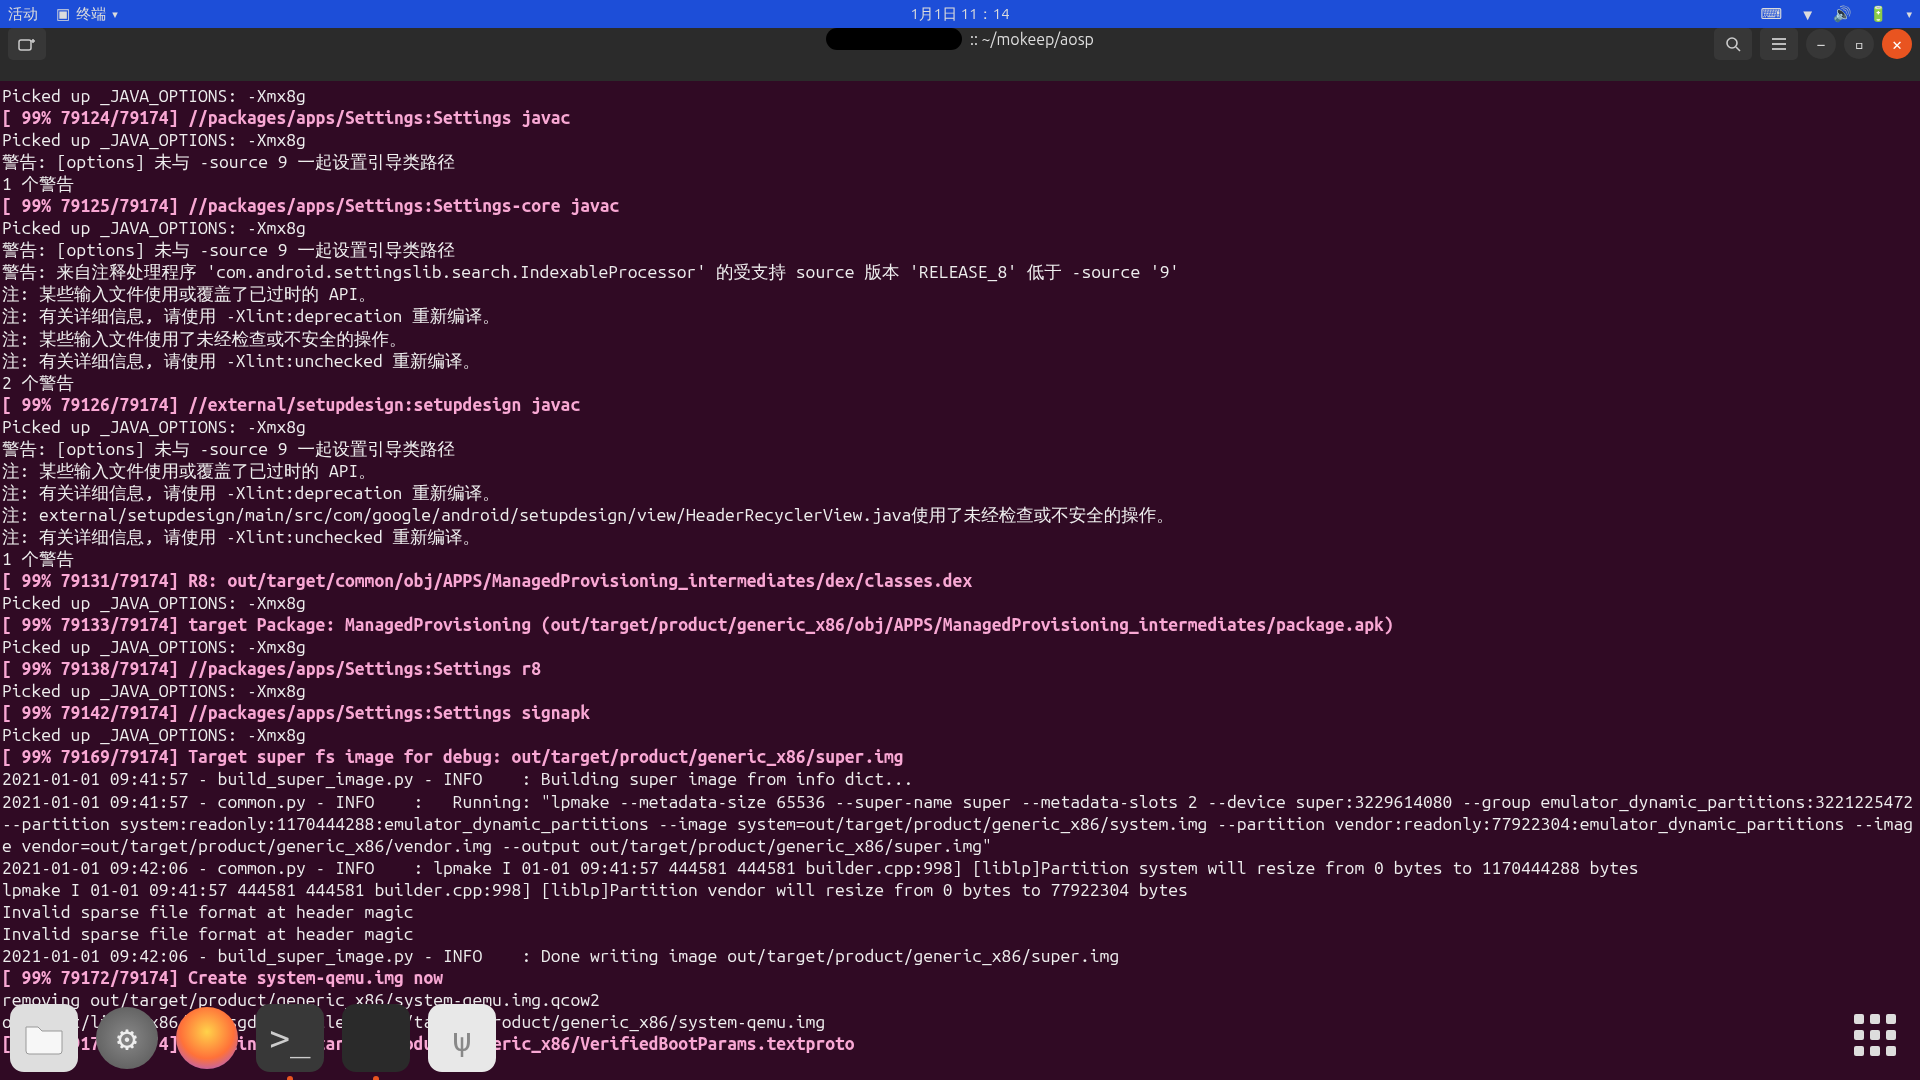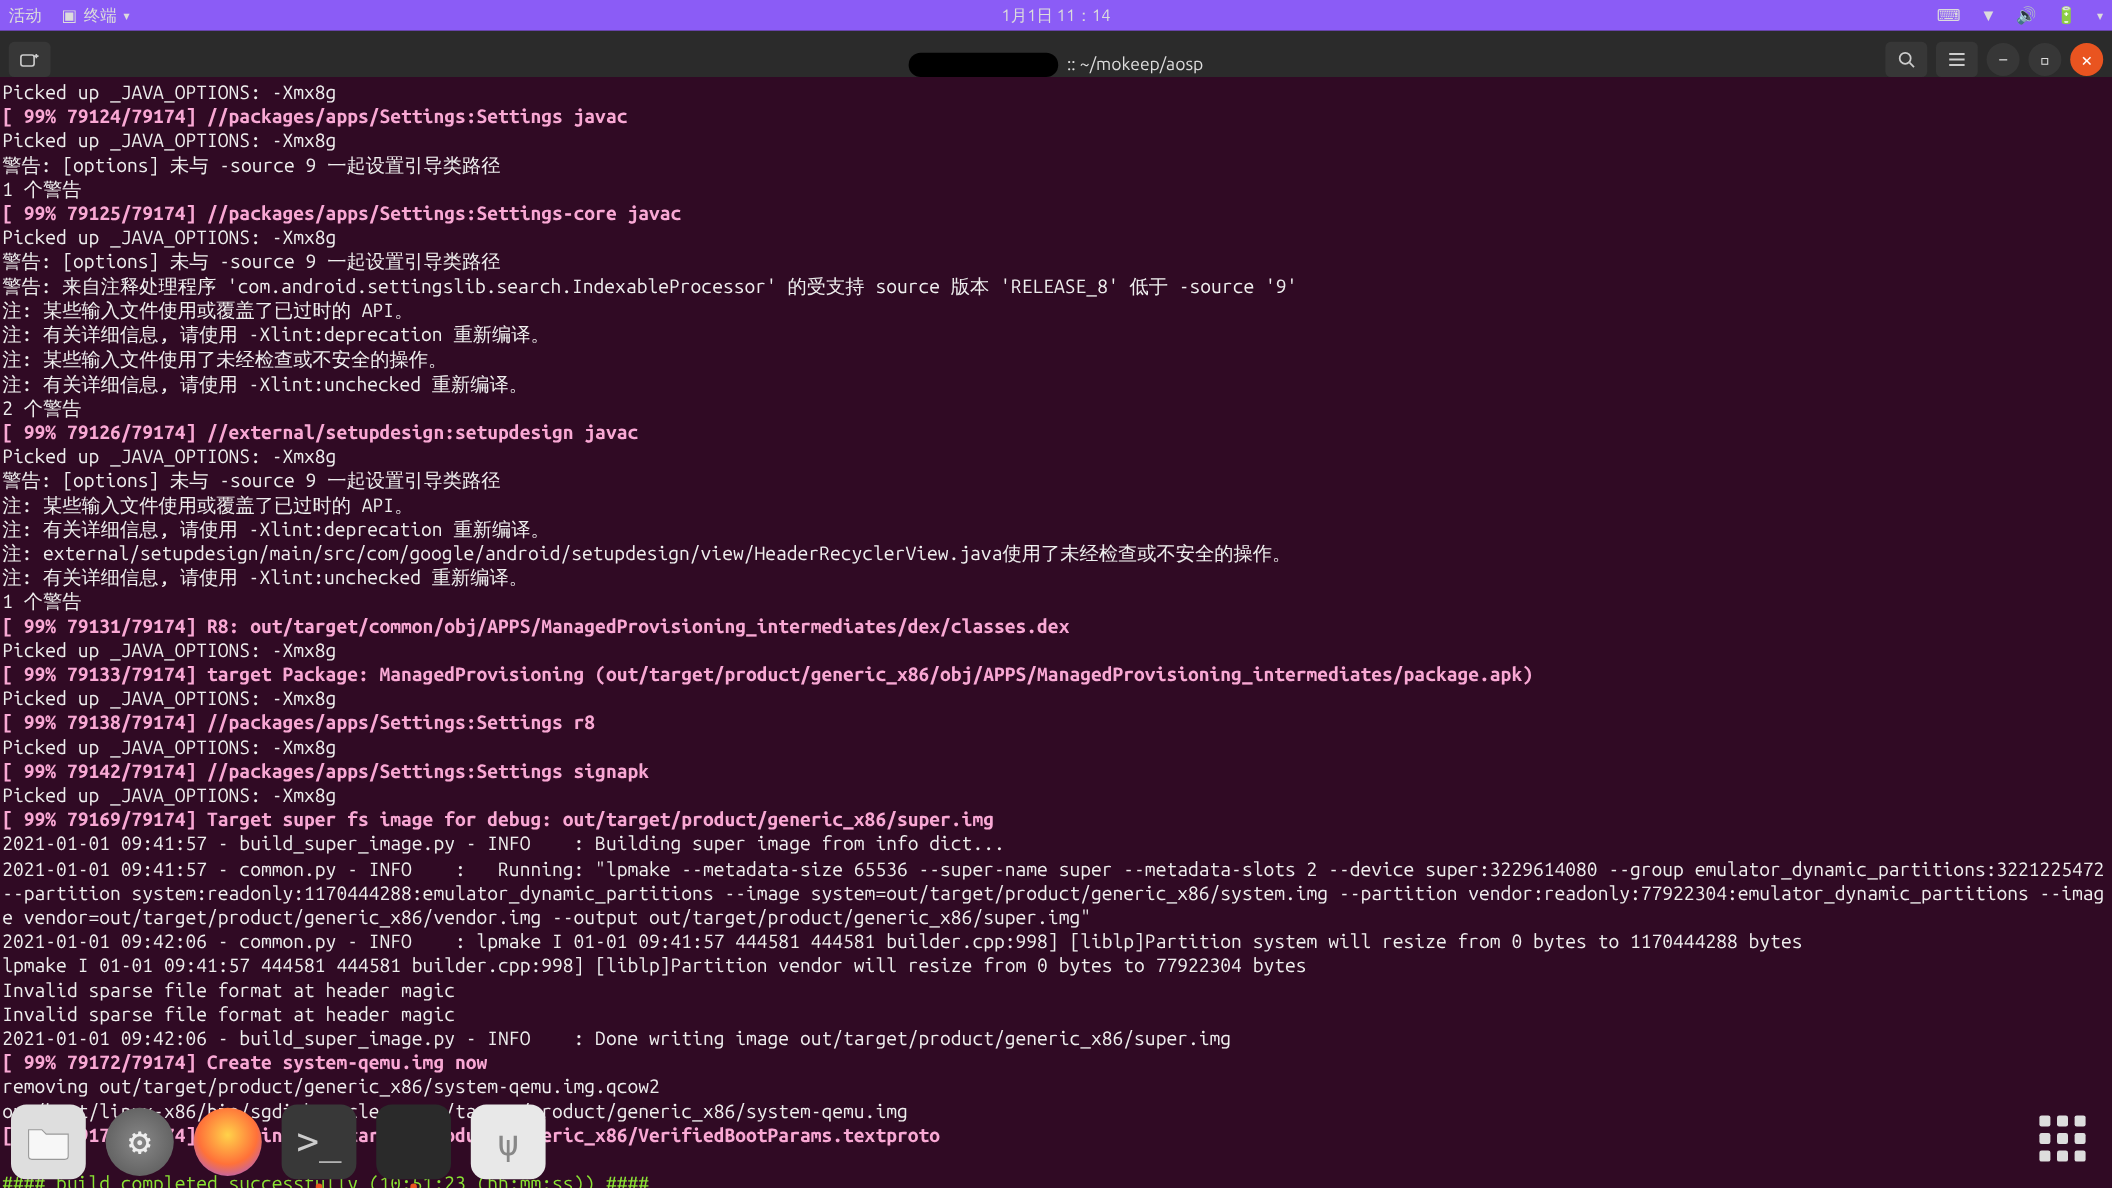--- a/index.html
+++ b/index.html
@@ -4,33 +4,33 @@
 <style>
 * { margin:0; padding:0; box-sizing:border-box; }
 body {
   width:1920px; height:1080px;
   background:#300A24;
   font-family:"Ubuntu Mono","DejaVu Sans Mono",monospace;
   font-size:18px; color:#eee; overflow:hidden;
   position:relative;
 }
 .topbar {
-  height:28px; background:#8b5cf6; color:#dcdcdc;
+  height:28px; background:#1d4ed8; color:#dcdcdc;
   display:flex; align-items:center; font-family:Ubuntu,sans-serif;
   font-size:15px; padding:0 8px; justify-content:space-between;
 }
 .topbar .left { display:flex; gap:18px; align-items:center; }
 .topbar .center { position:absolute; left:50%; transform:translateX(-50%); }
 .topbar .right { display:flex; gap:18px; align-items:center; font-size:15px; }
 .topbar .right span { display:inline-flex; }
 .app-combo { display:flex; gap:6px; align-items:center; }
 .caret-down { font-size:11px; }
 
 .titlebar {
-  height:42px; background:#2b2b2b; display:flex; align-items:flex-end;
+  height:53px; background:#2b2b2b; display:flex; align-items:flex-start;
   justify-content:space-between; padding:0 8px;
 }
 .title-left, .title-right { display:flex; gap:8px; align-items:center; }
 .tb-btn {
   width:38px; height:32px; border-radius:5px; background:#373737;
   display:flex; align-items:center; justify-content:center; color:#ddd;
   font-size:16px;
 }
 .tb-btn.round { width:30px; height:30px; border-radius:50%; }
 .tb-btn.close { background:#E95420; color:#fff; }

